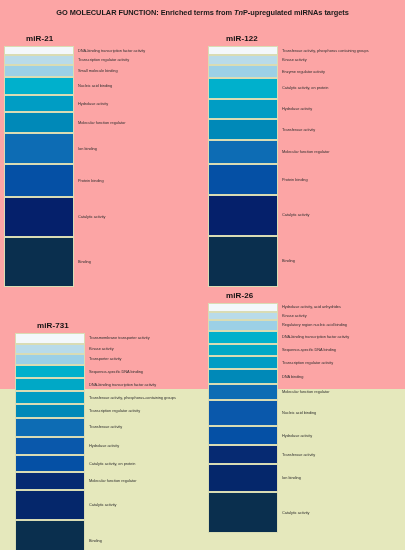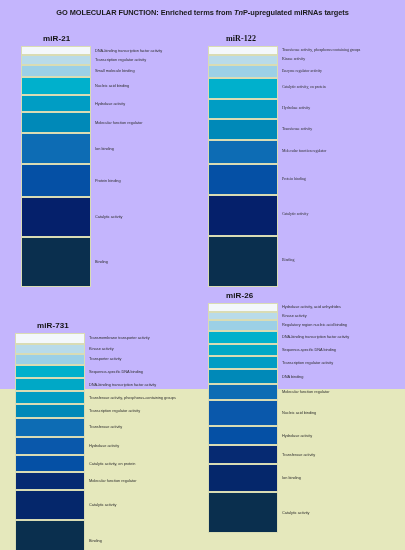--- a/index.html
+++ b/index.html
@@ -11,21 +11,21 @@
     width: 405px;
     height: 550px;
     background: #e5e8bc;
     font-family: "Liberation Sans", sans-serif;
     overflow: hidden;
   }
   #figure {
     position: relative;
     width: 405px;
     height: 389px;
-    background: #c4b5fd;
+    background: #fca5a5;
     box-sizing: border-box;
   }
   .fig-title {
     position: absolute;
     top: 8px;
     left: 0;
     width: 405px;
     text-align: center;
     font-size: 7.4px;
     font-weight: bold;
@@ -66,22 +66,22 @@
     position: absolute;
     left: 74px;
     top: 50%;
     transform: translateY(-50%);
     font-size: 3.9px;
     color: #2e2e2e;
     white-space: nowrap;
     letter-spacing: -0.02px;
     line-height: 1;
   }
-  .panel-tl { left: 21px;  top: 34px; width: 190px; }
-  .panel-tr { left: 208px; top: 34px; width: 190px; font-family: Liberation Serif, serif; }
+  .panel-tl { left: 4px;  top: 34px; width: 190px; }
+  .panel-tr { left: 208px; top: 34px; width: 190px; }
   .panel-bl { left: 15px;  top: 291px; width: 190px; margin-top: 30px; }
   .panel-br { left: 208px; top: 291px; width: 190px; }
   .panel-tr .panel-title,
   .panel-br .panel-title { margin-left: 18px; }
 </style>
 </head>
 <body>
 
 <div id="figure">
 

